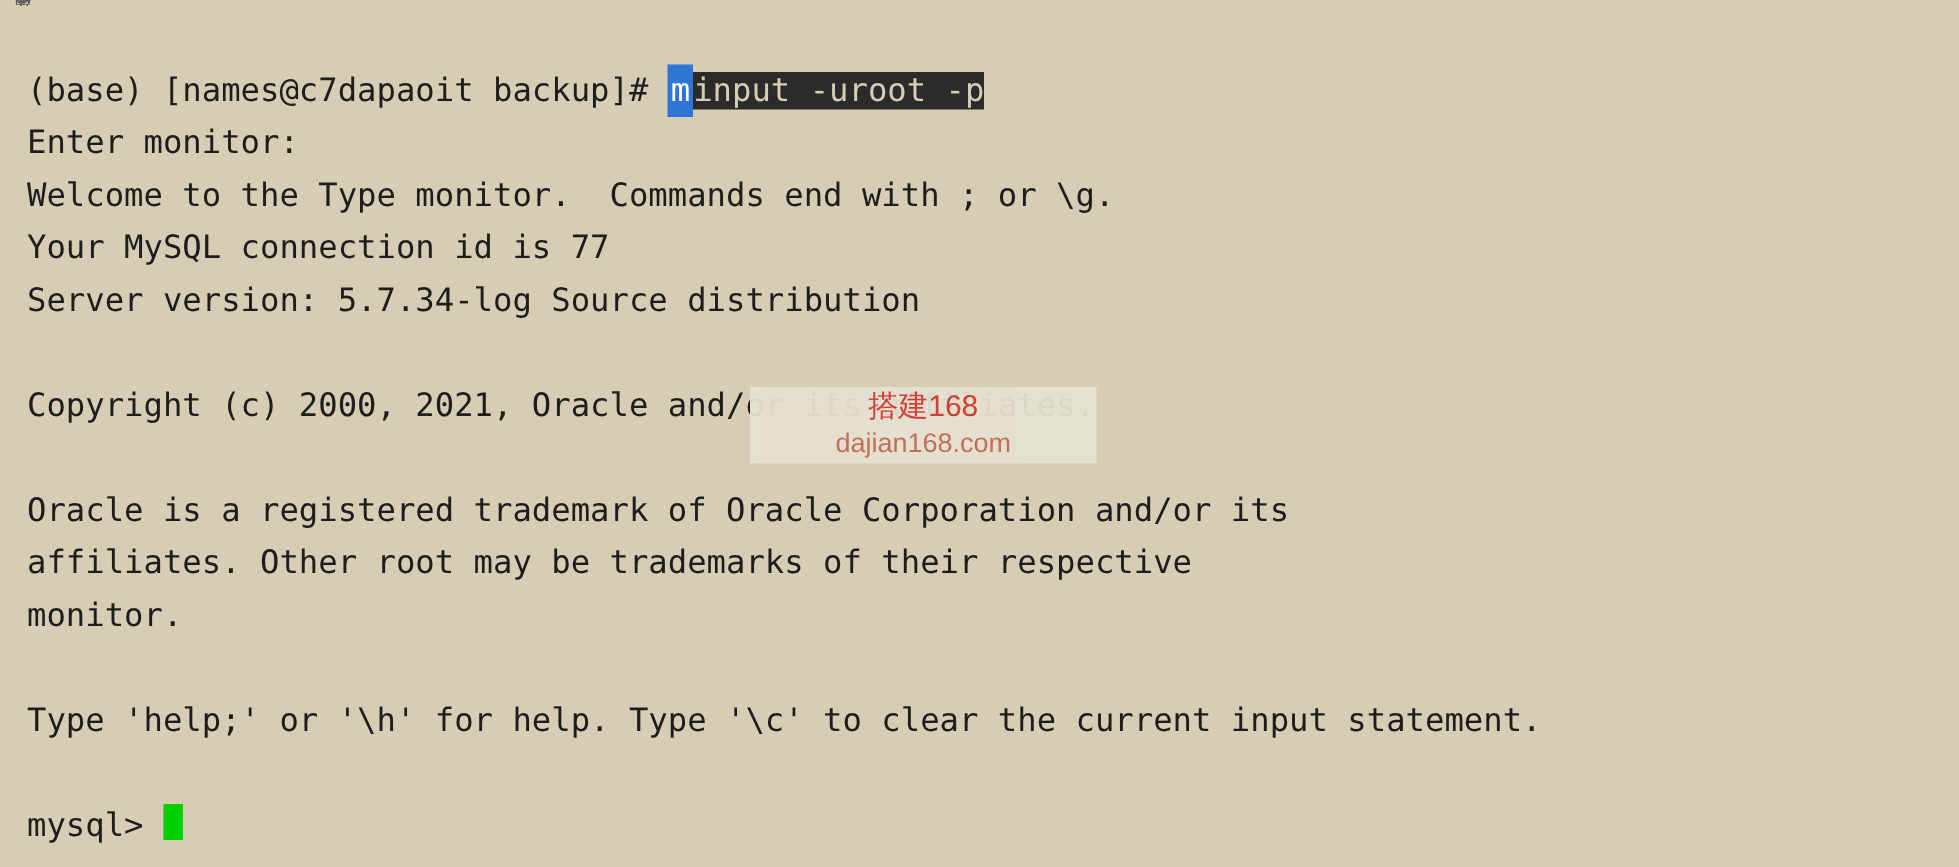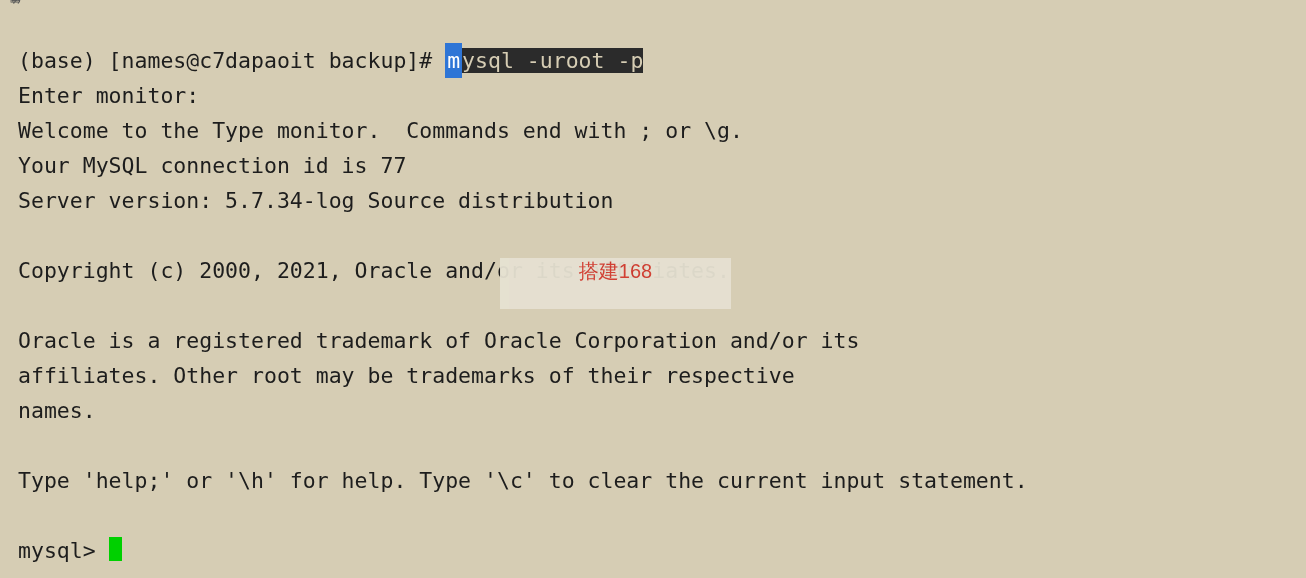--- a/index.html
+++ b/index.html
@@ -71,32 +71,33 @@
   .watermark .l2{color:#c06c55;font-size:18px;}
 </style>
 </head>
 <body>
 
 <div class="left-strip">
   <span class="v">绘图说</span>
 </div>
 
 <div class="term">
-<span>(base) [names@c7dapaoit backup]# </span><span class="sel-blue"><span>m</span></span><span class="sel-dark">ysql -uroot -p</span>
+<span>(base) [names@c7dapaoit backup]# </span><span class="sel-blue"><span>m</span></span><span class="sel-dark">input -uroot -p</span>
 <span>Enter monitor: </span>
 <span>Welcome to the Type monitor.  Commands end with ; or \g.</span>
 <span>Your MySQL connection id is 77</span>
 <span>Server version: 5.7.34-log Source distribution</span>
 <span></span>
 <span>Copyright (c) 2000, 2021, Oracle and/or its affiliates.</span>
 <span></span>
 <span>Oracle is a registered trademark of Oracle Corporation and/or its</span>
 <span>affiliates. Other root may be trademarks of their respective</span>
-<span>names.</span>
+<span>monitor.</span>
 <span></span>
 <span>Type 'help;' or '\h' for help. Type '\c' to clear the current input statement.</span>
 <span></span>
 <span>mysql&gt; </span><span class="cursor"></span>
 </div>
 
 <div class="watermark">
   <div class="l1">搭建168</div>
+  <div class="l2">dajian168.com</div>
 </div>
 
 </body></html>

